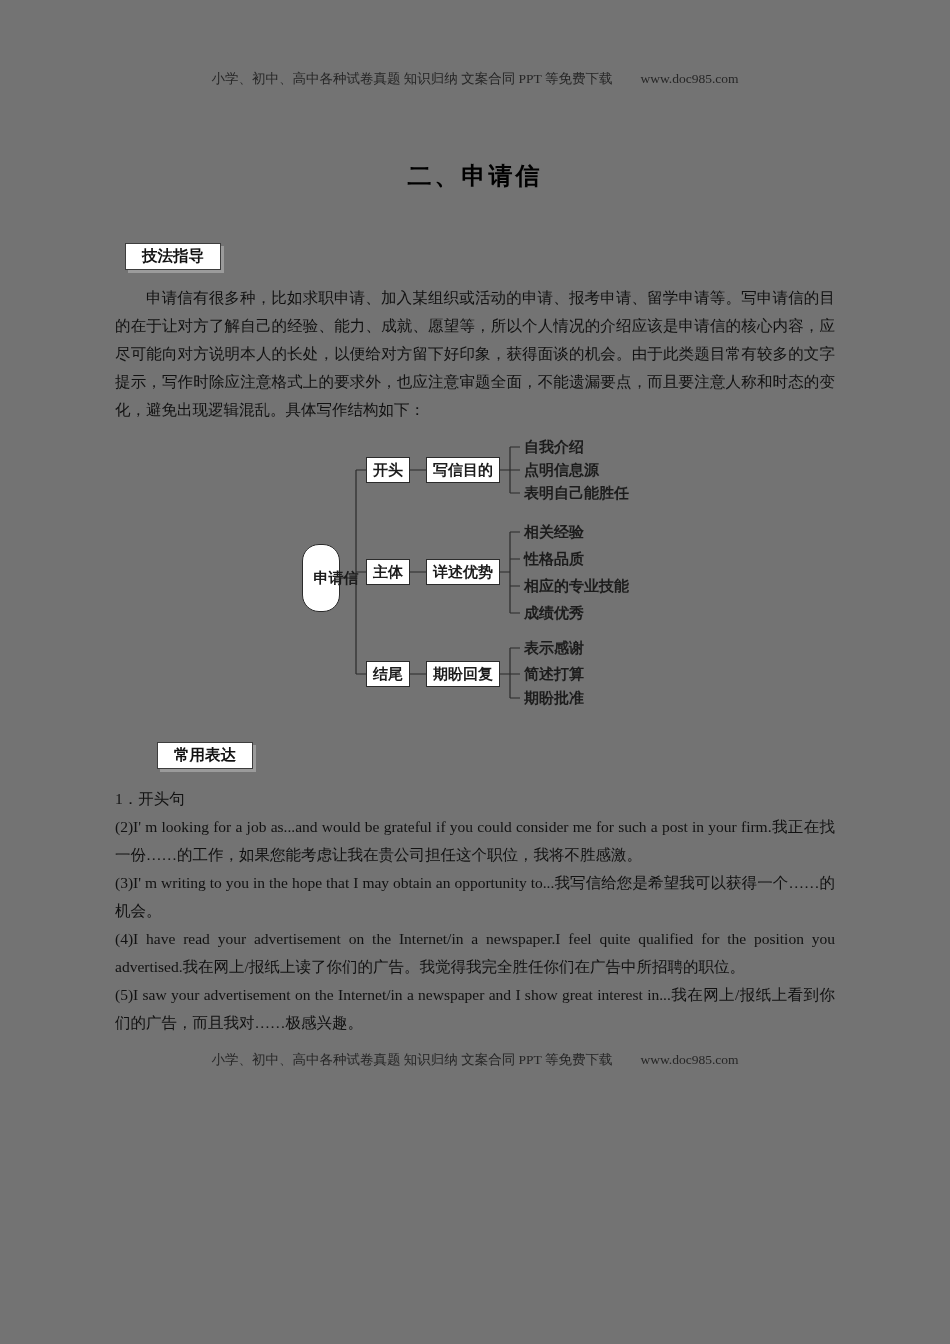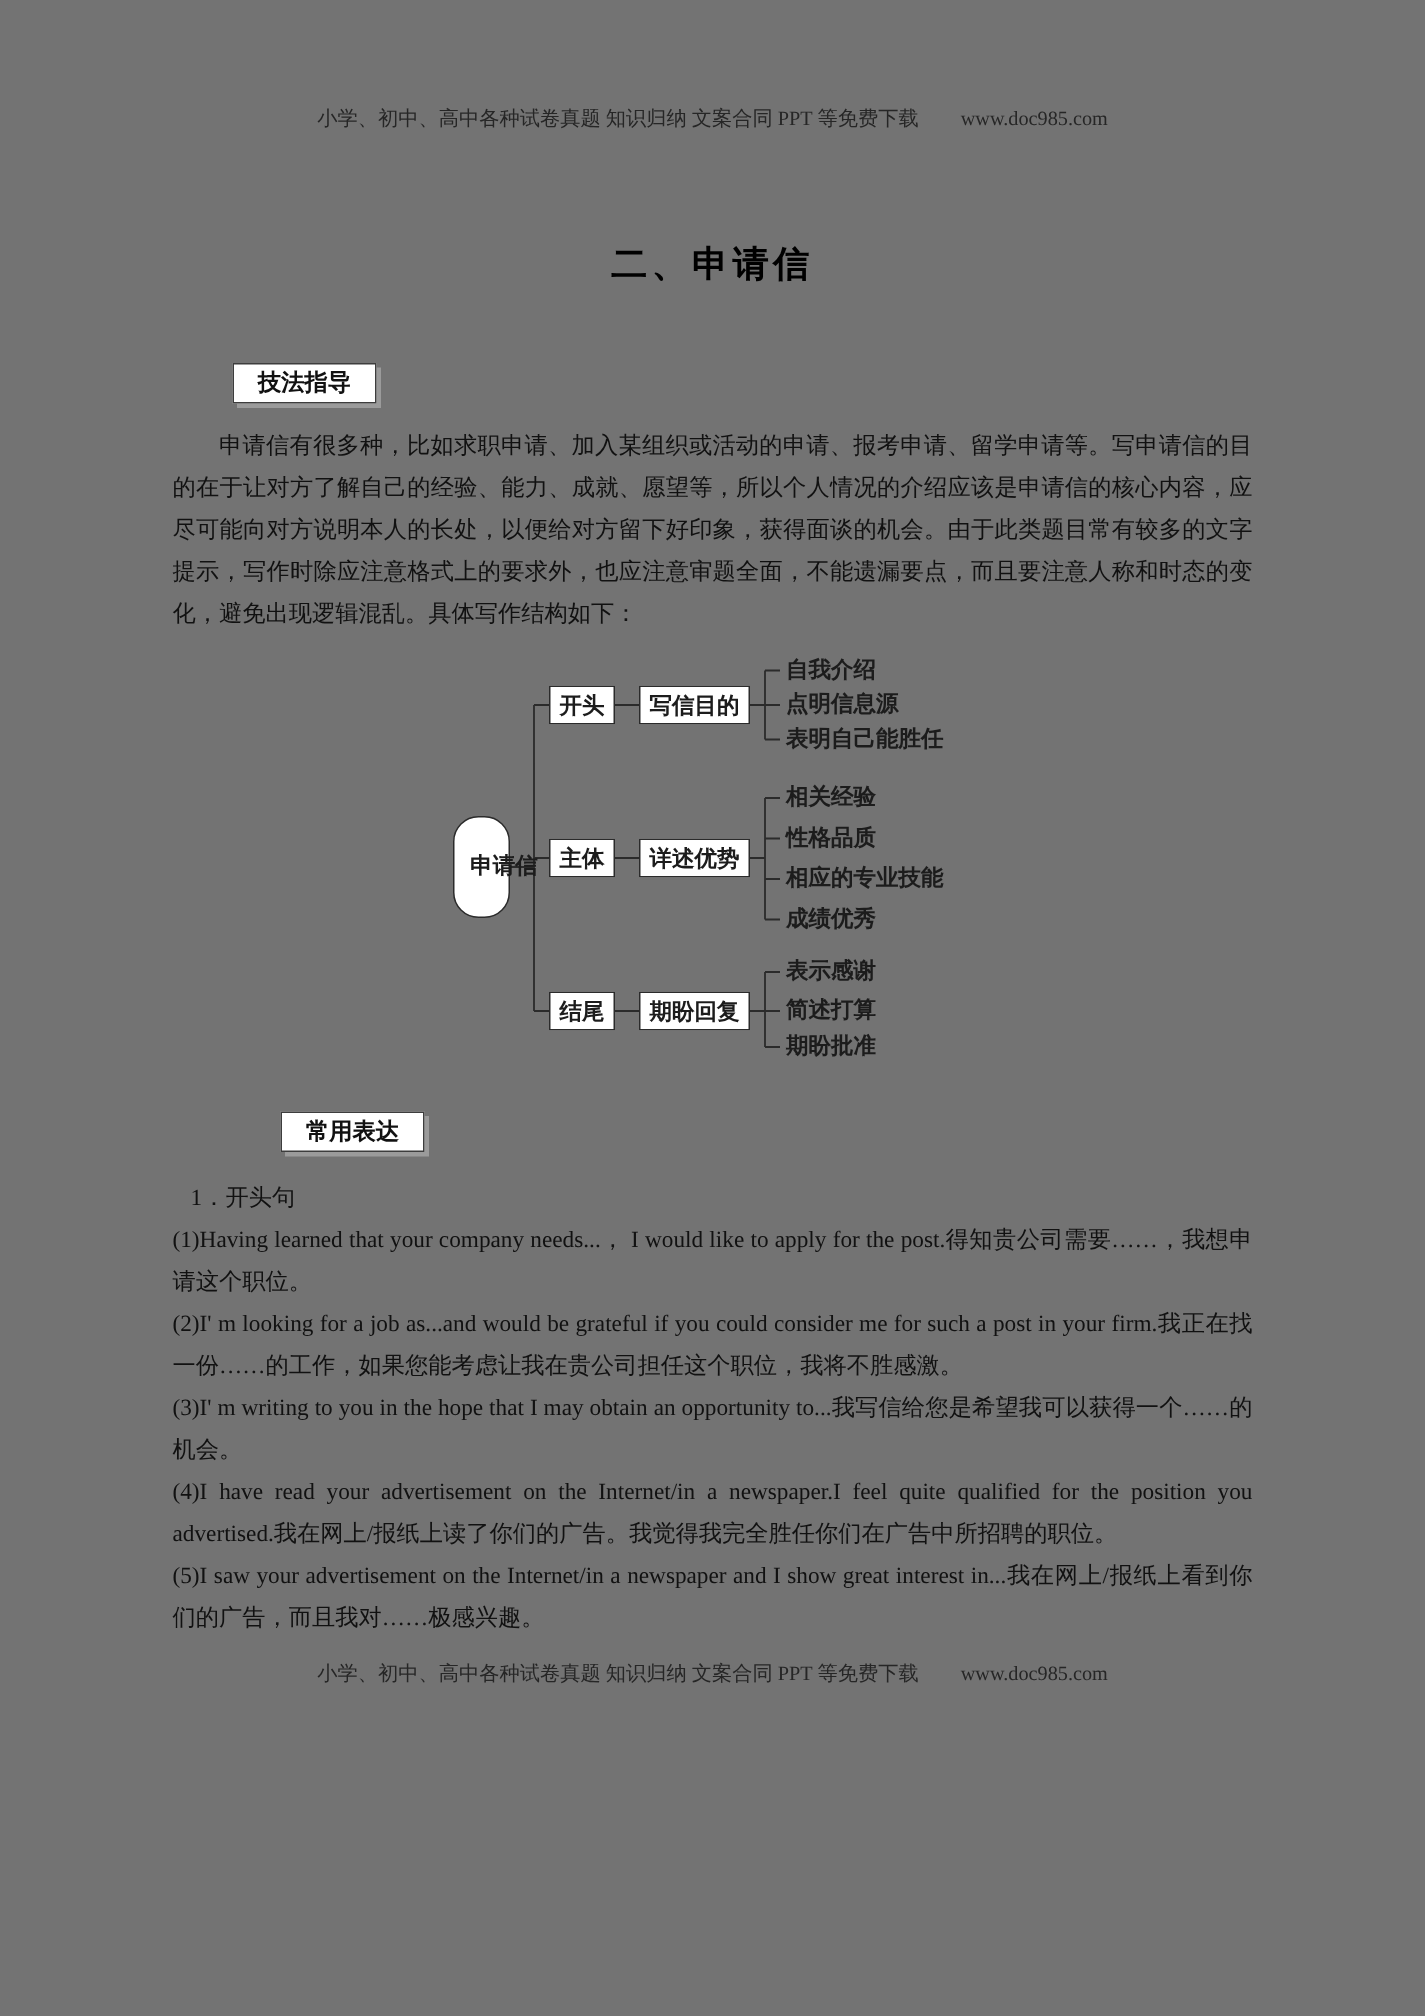--- a/index.html
+++ b/index.html
@@ -12,33 +12,33 @@
   }
   .doc-header, .doc-footer {
     display: flex; justify-content: center; align-items: baseline; gap: 28px;
     font-size: 13.5px; color: #262626; white-space: nowrap;
   }
   .doc-title {
     margin-top: 72px; text-align: center; font-weight: bold; font-size: 24px;
     letter-spacing: 3px; color: #000;
     font-family: "Liberation Sans", "DejaVu Sans", sans-serif;
   }
-  .section-badge { margin-top: 50px; display: flex; align-items: flex-start; height: 28px; margin-left: 30px; }
+  .section-badge { margin-top: 50px; display: flex; align-items: center; height: 28px; }
   .section-badge.second { margin-top: 24px; padding-left: 32px; }
   .badge-bar { width: 7px; background: #3d3d3d; margin-right: 3px; }
   .badge-box {
     border: 1px solid #3d3d3d; background: #fff; box-shadow: 3px 3px 0 #9b9b9b;
     padding: 2px 16px; font-weight: bold; font-size: 15.5px; display: flex; align-items: center;
     font-family: "Liberation Sans", "DejaVu Sans", sans-serif; color: #111;
   }
   .body-par {
     margin: 14px 0 0 0; font-size: 15.5px; line-height: 28px; text-align: justify; color: #111;
   }
   .body-par.indent { text-indent: 2em; }
-  .sub-heading { margin: 16px 0 0 12px; font-size: 15.5px; line-height: 28px; color: #111; }
+  .sub-heading { margin: 16px 0 0 0; font-size: 15.5px; line-height: 28px; color: #111; }
   .sentences { margin: 0; }
   .sentence { margin: 0; font-size: 15.5px; line-height: 28px; text-align: justify; color: #111; }
 
   
   .diagram {
     position: relative; width: 560px; height: 285px; margin: 8px 0 0 185px;
     font-family: "Liberation Sans", "DejaVu Sans", sans-serif;
     font-size: 15px; font-weight: bold; color: #1c1c1c;
   }
   .dlines { position: absolute; left: 0; top: 0; }
@@ -107,21 +107,20 @@
   </div>
 
   <div class="section-badge second">
     <div class="badge-bar"></div>
     <div class="badge-box">常用表达</div>
   </div>
 
   <p class="sub-heading">1．开头句</p>
 
   <div class="sentences">
-    <p class="sentence">(1)Having learned that your company needs...， I would like to apply for the post.得知贵公司需要……，我想申请这个职位。</p>
     <p class="sentence">(2)I' m looking for a job as...and would be grateful if you could consider me for such a post in your firm.我正在找一份……的工作，如果您能考虑让我在贵公司担任这个职位，我将不胜感激。</p>
     <p class="sentence">(3)I' m writing to you in the hope that I may obtain an opportunity to...我写信给您是希望我可以获得一个……的机会。</p>
     <p class="sentence">(4)I have read your advertisement on the Internet/in a newspaper.I feel quite qualified for the position you advertised.我在网上/报纸上读了你们的广告。我觉得我完全胜任你们在广告中所招聘的职位。</p>
     <p class="sentence">(5)I saw your advertisement on the Internet/in a newspaper and I show great interest in...我在网上/报纸上看到你们的广告，而且我对……极感兴趣。</p>
   </div>
 
   <div class="doc-footer" style="margin-top:14px">
     <span>小学、初中、高中各种试卷真题 知识归纳 文案合同 PPT 等免费下载</span>
     <span>www.doc985.com</span>
   </div>

